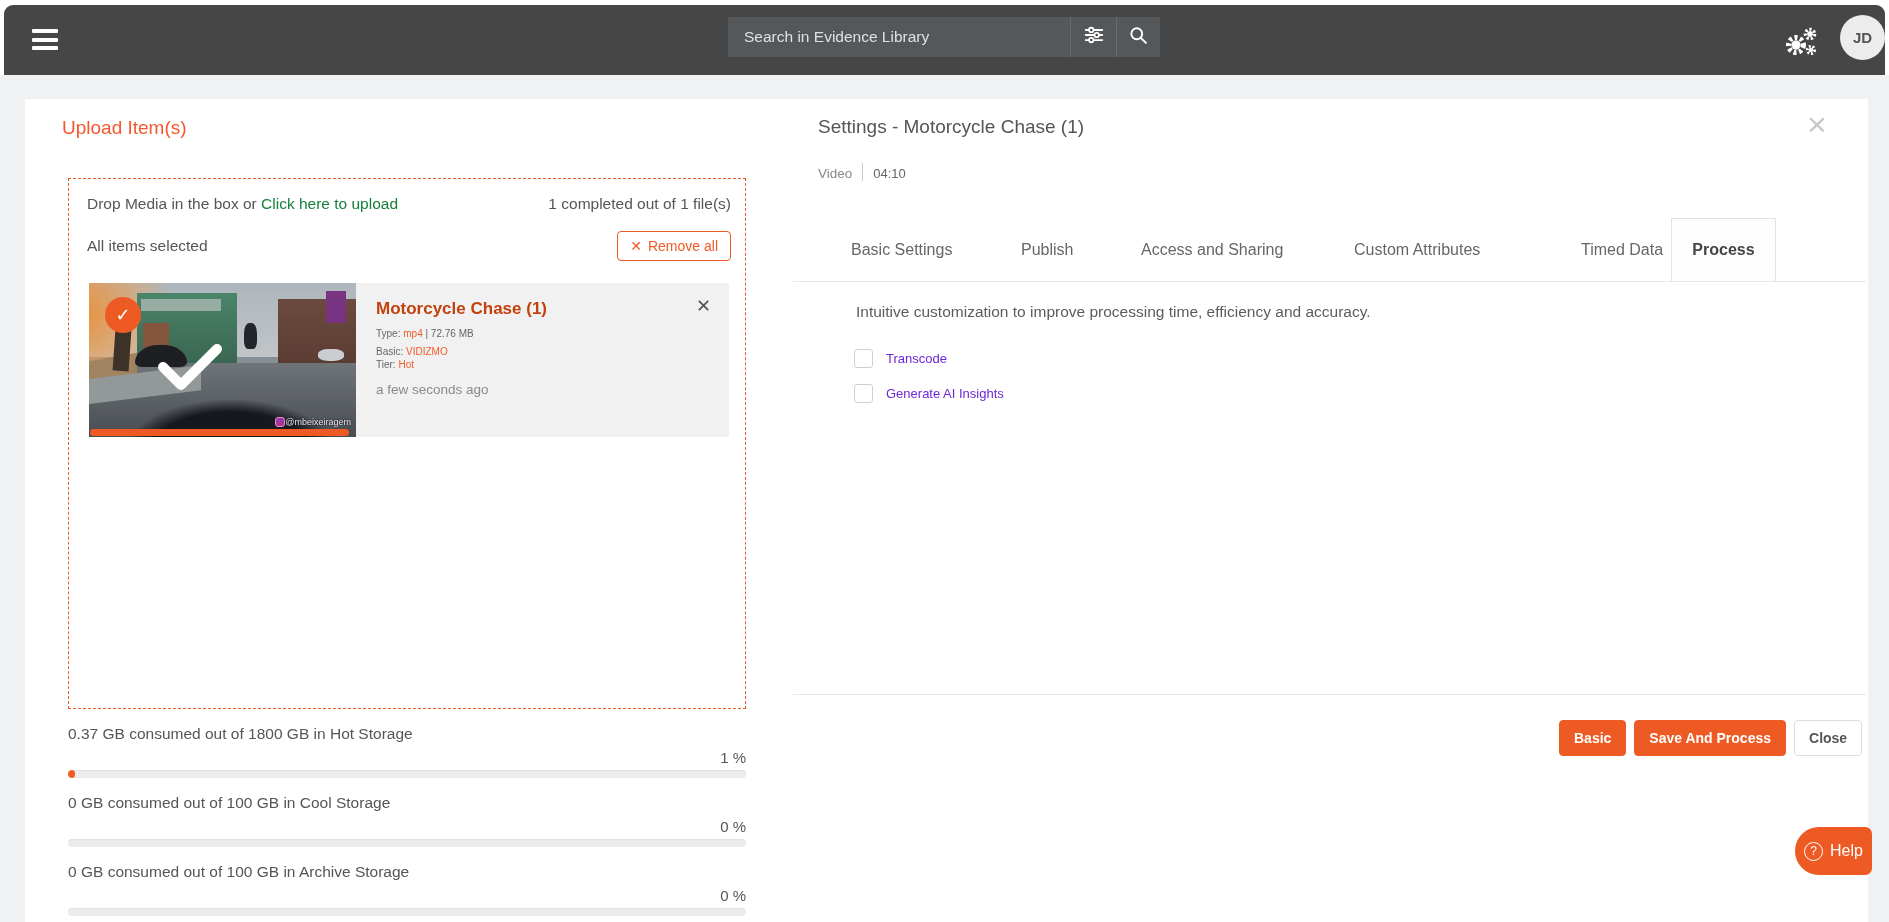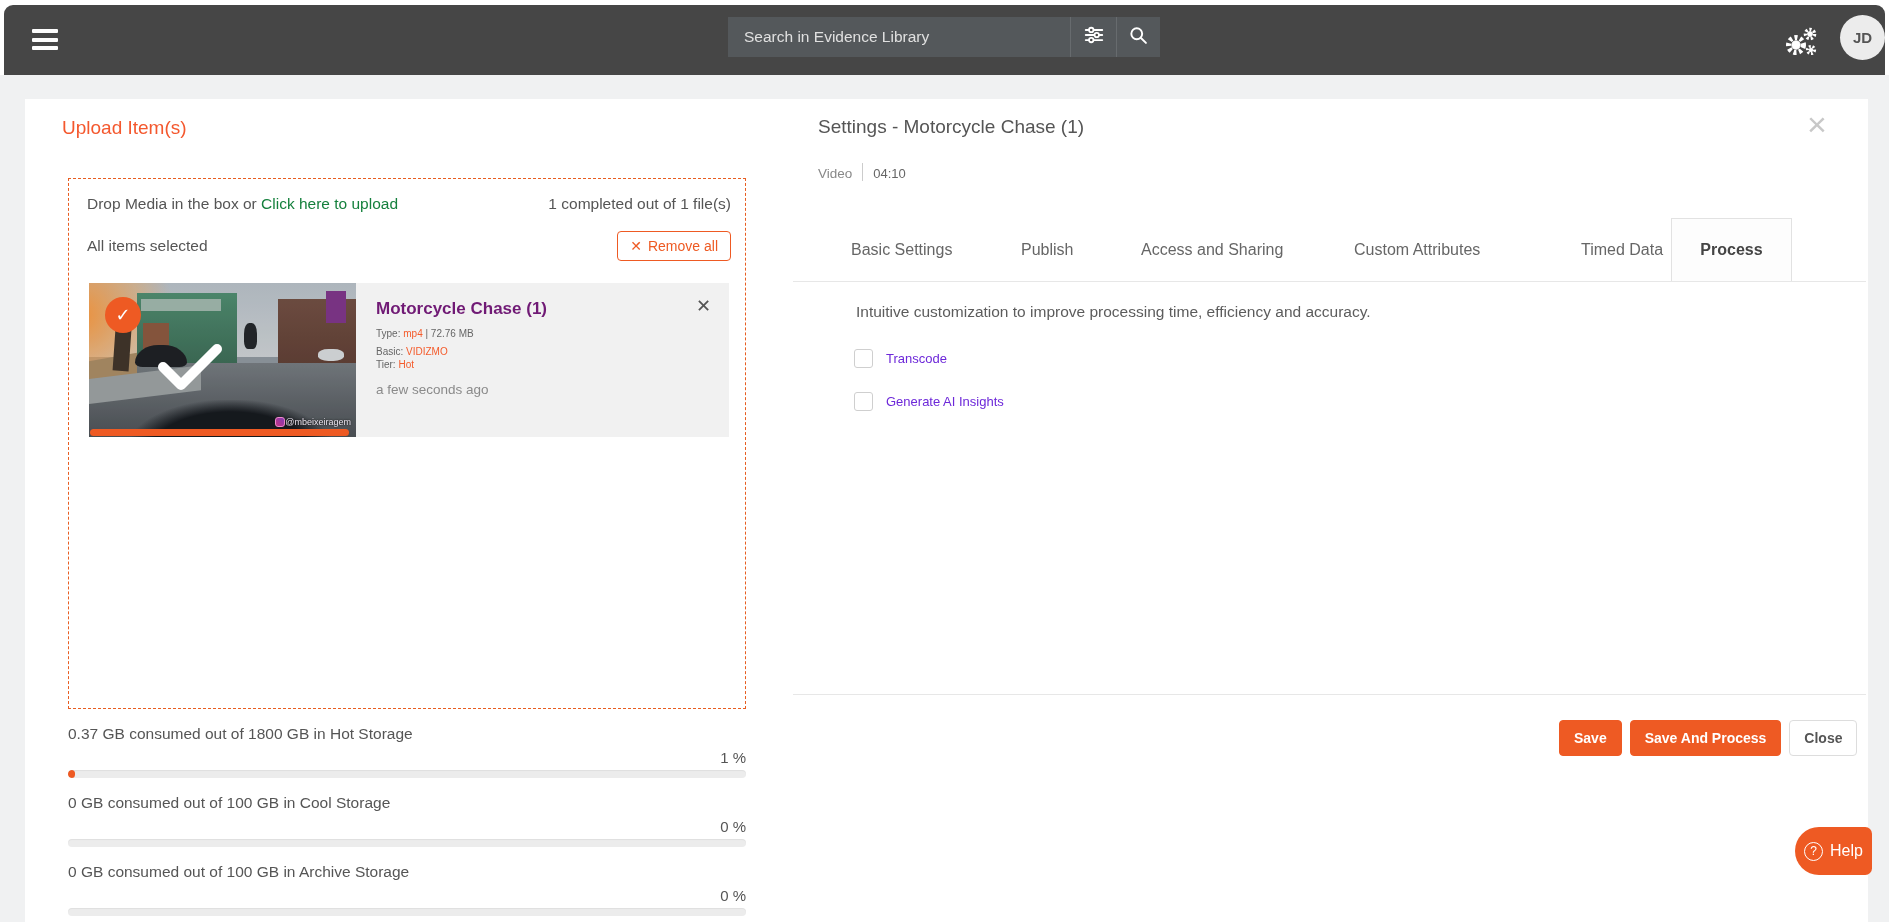--- a/index.html
+++ b/index.html
@@ -61,21 +61,21 @@
   .t-dim { position:absolute; inset:0; background:rgba(90,90,100,.10); }
   .t-check { position:absolute; left:66px; top:58px; }
   .t-badge { position:absolute; left:16px; top:14px; width:36px; height:36px; border-radius:50%;
     background:#ee5a23; color:#fff; display:flex; align-items:center; justify-content:center;
     font-size:18px; font-weight:bold; }
   .t-progress { position:absolute; left:1px; bottom:1px; height:7px; width:97%; background:#ee5a23; border-radius:4px; }
   .t-mark { position:absolute; right:5px; bottom:10px; display:flex; align-items:center; gap:0;
     color:#e9e3ee; font-size:9px; text-shadow:0 0 2px #000; }
   .ig { width:10px; height:10px; border-radius:3px; background:linear-gradient(45deg,#c13584,#833ab4); border:1px solid #e8c; }
   .details { flex:1; background:#f1f1f1; position:relative; padding:16px 20px; }
-  .d-title { font-size:17px; font-weight:bold; color:#701a75; margin-bottom:9px; }
+  .d-title { font-size:17px; font-weight:bold; color:#c2410c; margin-bottom:9px; }
   .d-line { font-size:10px; color:#666; margin-bottom:7px; }
   .d-line .orange { color:#f45b2b; }
   .d-ago { font-size:13.5px; color:#8a8a8a; margin-top:12px; }
   .d-close { position:absolute; right:18px; top:12px; font-size:18px; color:#555; cursor:pointer; }
 
   .storage-block { position:absolute; left:43px; width:678px; }
   .s-label { font-size:15.5px; color:#555; }
   .s-pct { position:absolute; right:0; top:24px; font-size:15px; color:#555; }
   .s-bar { position:absolute; left:0; top:45px; width:678px; height:8px; background:#ececec;
     border-radius:4px; overflow:hidden; box-shadow:inset 0 1px 1px rgba(0,0,0,.06); }
@@ -86,26 +86,26 @@
   .set-title { position:absolute; left:793px; top:17px; font-size:19px; color:#555; }
   .set-close { position:absolute; left:1782px; top:8px; font-size:34px; color:#c8c8c8; cursor:pointer; line-height:1; }
   .media-row { position:absolute; left:793px; top:64px; display:flex; align-items:flex-end; gap:10px; }
   .media-type { font-size:13.5px; color:#888; }
   .media-sep { width:1px; height:18px; background:#ccc; }
   .media-dur { font-size:13px; color:#666; }
   .tabs { position:absolute; left:768px; top:119px; width:1073px; height:64px; }
   .tab { position:absolute; top:0; height:64px; display:flex; align-items:center;
     font-size:16px; color:#666; cursor:pointer; white-space:nowrap; }
   .tab.t0{left:58px;} .tab.t1{left:228px;} .tab.t2{left:348px;} .tab.t3{left:561px;} .tab.t4{left:788px;}
-  .tab.active { left:878px; width:121px; justify-content:center; background:#fdfdfd;
+  .tab.active { left:878px; width:105px; justify-content:center; background:#fdfdfd;
     border:1px solid #e2e2e2; font-weight:bold; color:#444; }
   .tab-line { position:absolute; left:768px; top:182px; width:1073px; height:1px; background:#e7e7e7; }
   .proc-desc { position:absolute; left:831px; top:204px; font-size:15.5px; color:#5c5c5c; }
   .opt-row { position:absolute; left:829px; display:flex; align-items:center; gap:13px; cursor:pointer; }
-  .opt1 { top:250px; } .opt2 { top:293px; }
+  .opt1 { top:250px; } .opt2 { top:285px; }
   .cb { width:19px; height:19px; border:1px solid #cfcfcf; border-radius:3px; background:#fff; }
   .opt-label { font-size:13px; color:#6d28d9; }
   .panel-divider { position:absolute; left:768px; top:595px; width:1073px; height:1px; background:#e7e7e7; }
   .btn-row { position:absolute; left:1534px; top:621px; display:flex; gap:8px; }
   .btn { height:36px; border-radius:4px; font-size:14px; font-weight:bold; cursor:pointer;
     padding:0 14px; font-family:inherit; }
   .btn-orange { background:#ee5a23; border:1px solid #ee5a23; color:#fff; }
   .btn-plain { background:#fff; border:1px solid #ddd; color:#555; }
 
   
@@ -278,21 +278,21 @@
       <span class="cb"></span>
       <span class="opt-label">Transcode</span>
     </div>
     <div class="opt-row opt2">
       <span class="cb"></span>
       <span class="opt-label">Generate AI Insights</span>
     </div>
 
     <div class="panel-divider"></div>
     <div class="btn-row">
-      <button class="btn btn-orange">Save</button>
+      <button class="btn btn-orange">Basic</button>
       <button class="btn btn-orange">Save And Process</button>
       <button class="btn btn-plain">Close</button>
     </div>
   </div>
 
   <div class="help-btn">
     <span class="help-q">?</span>
     <span class="help-label">Help</span>
   </div>
 </div>

